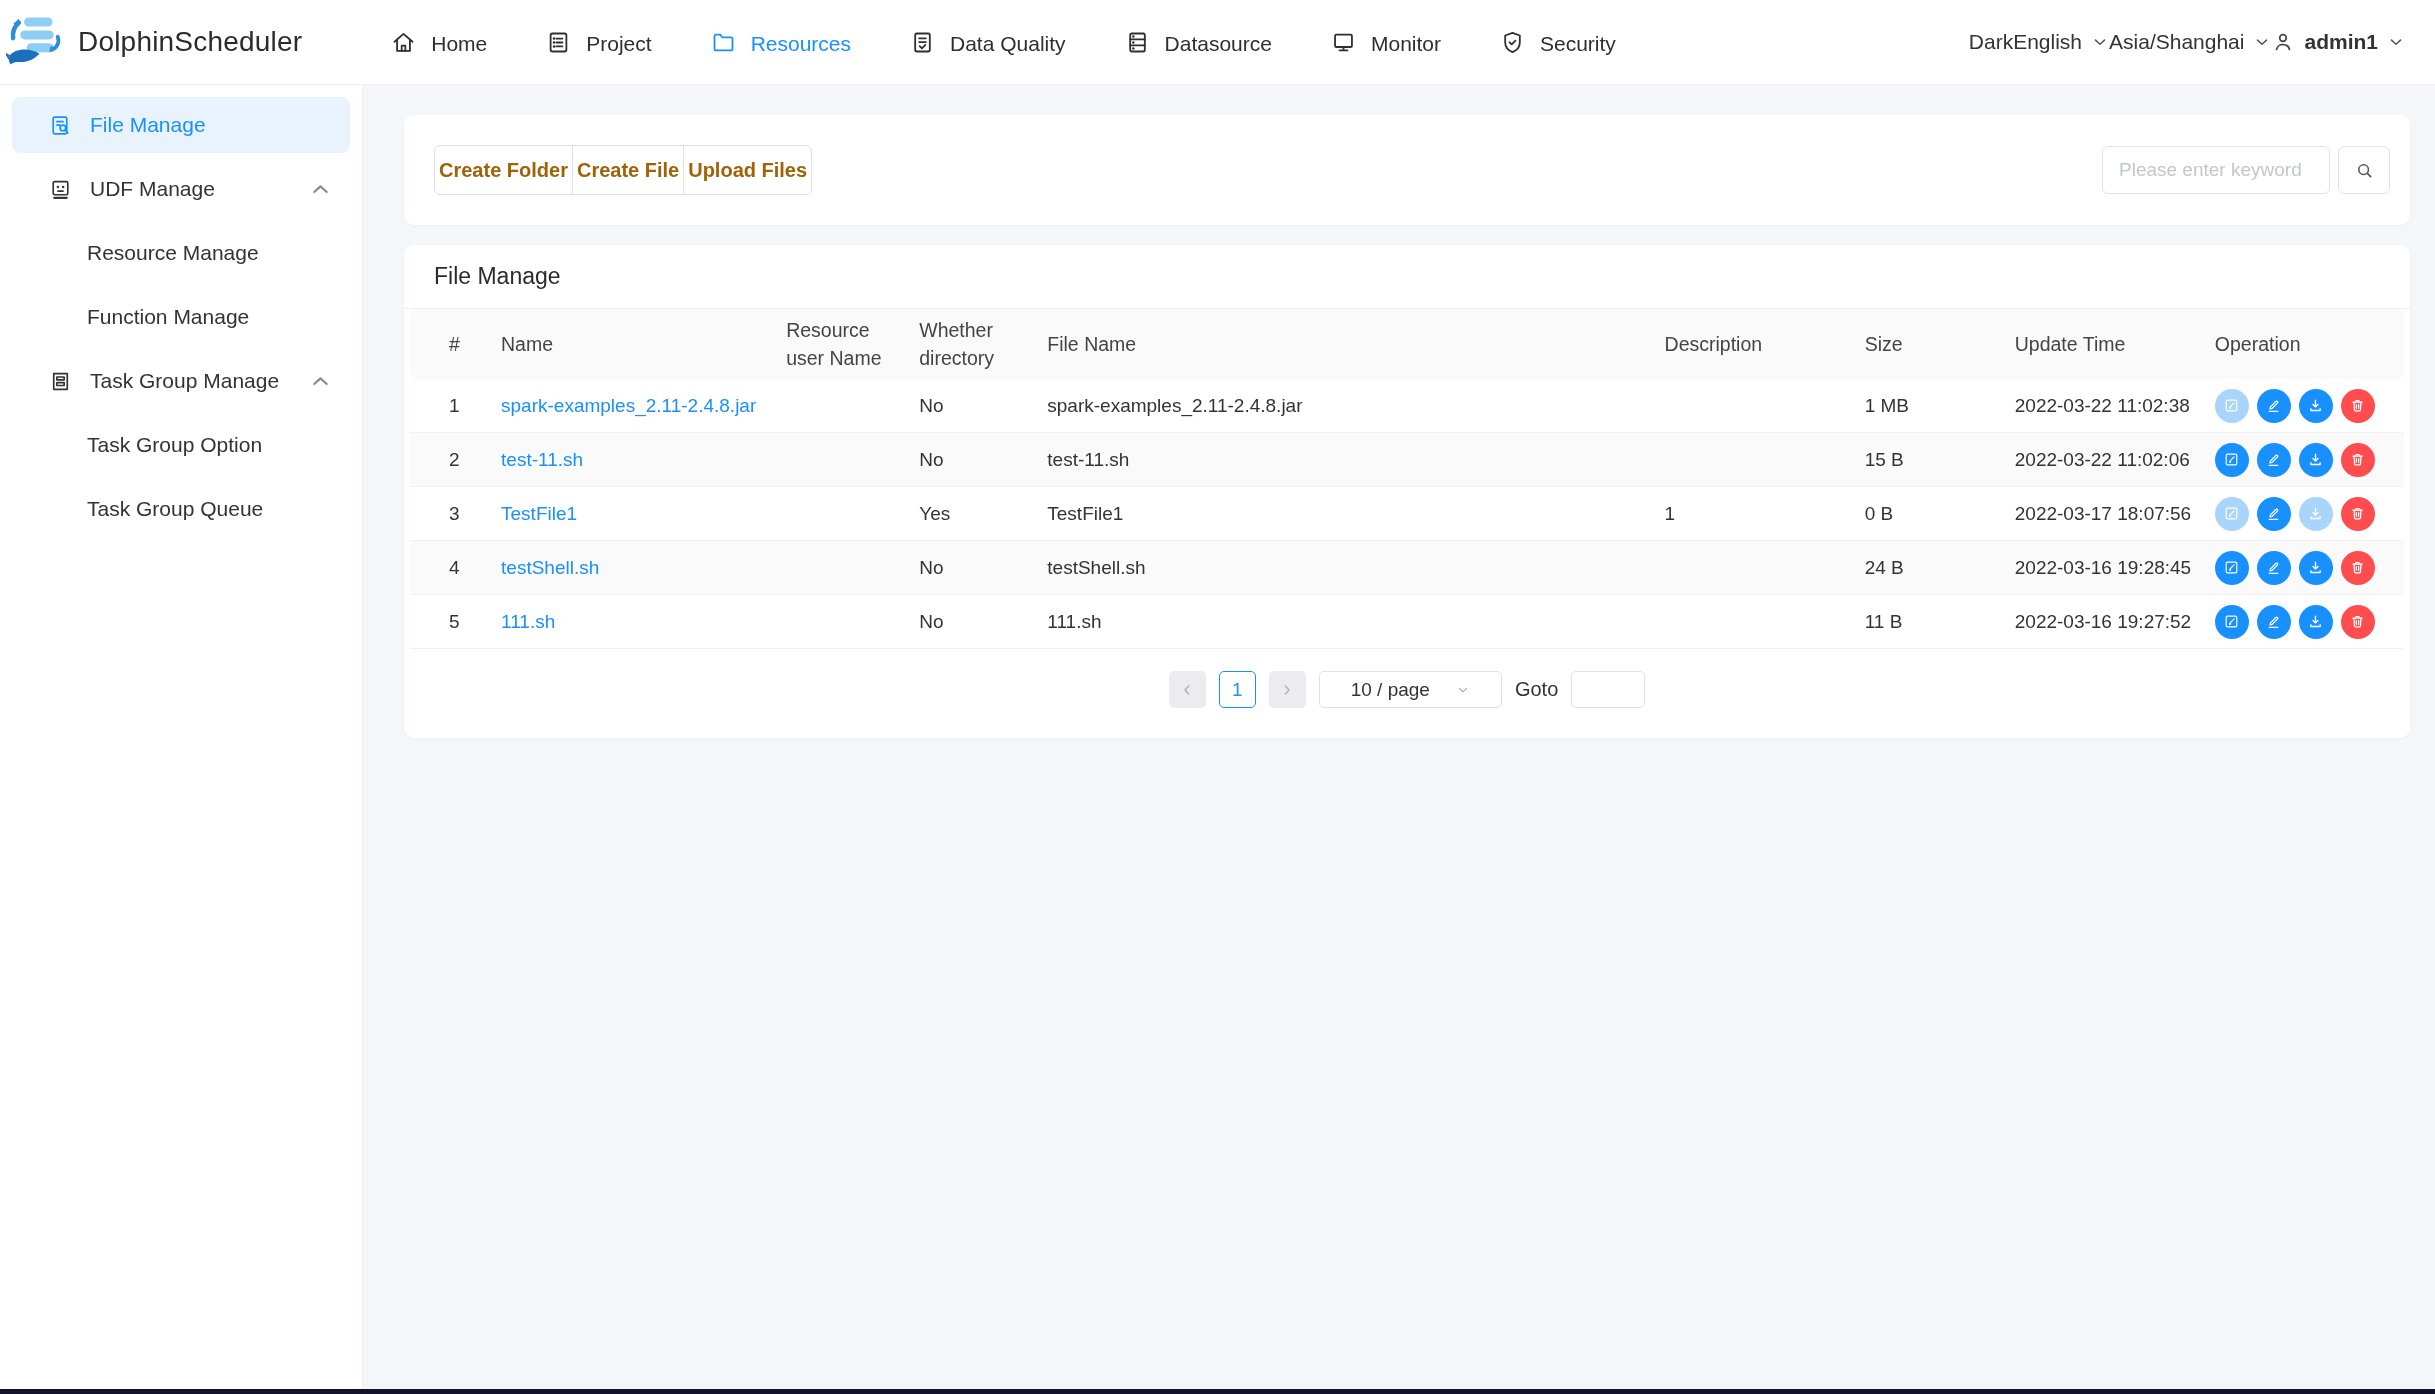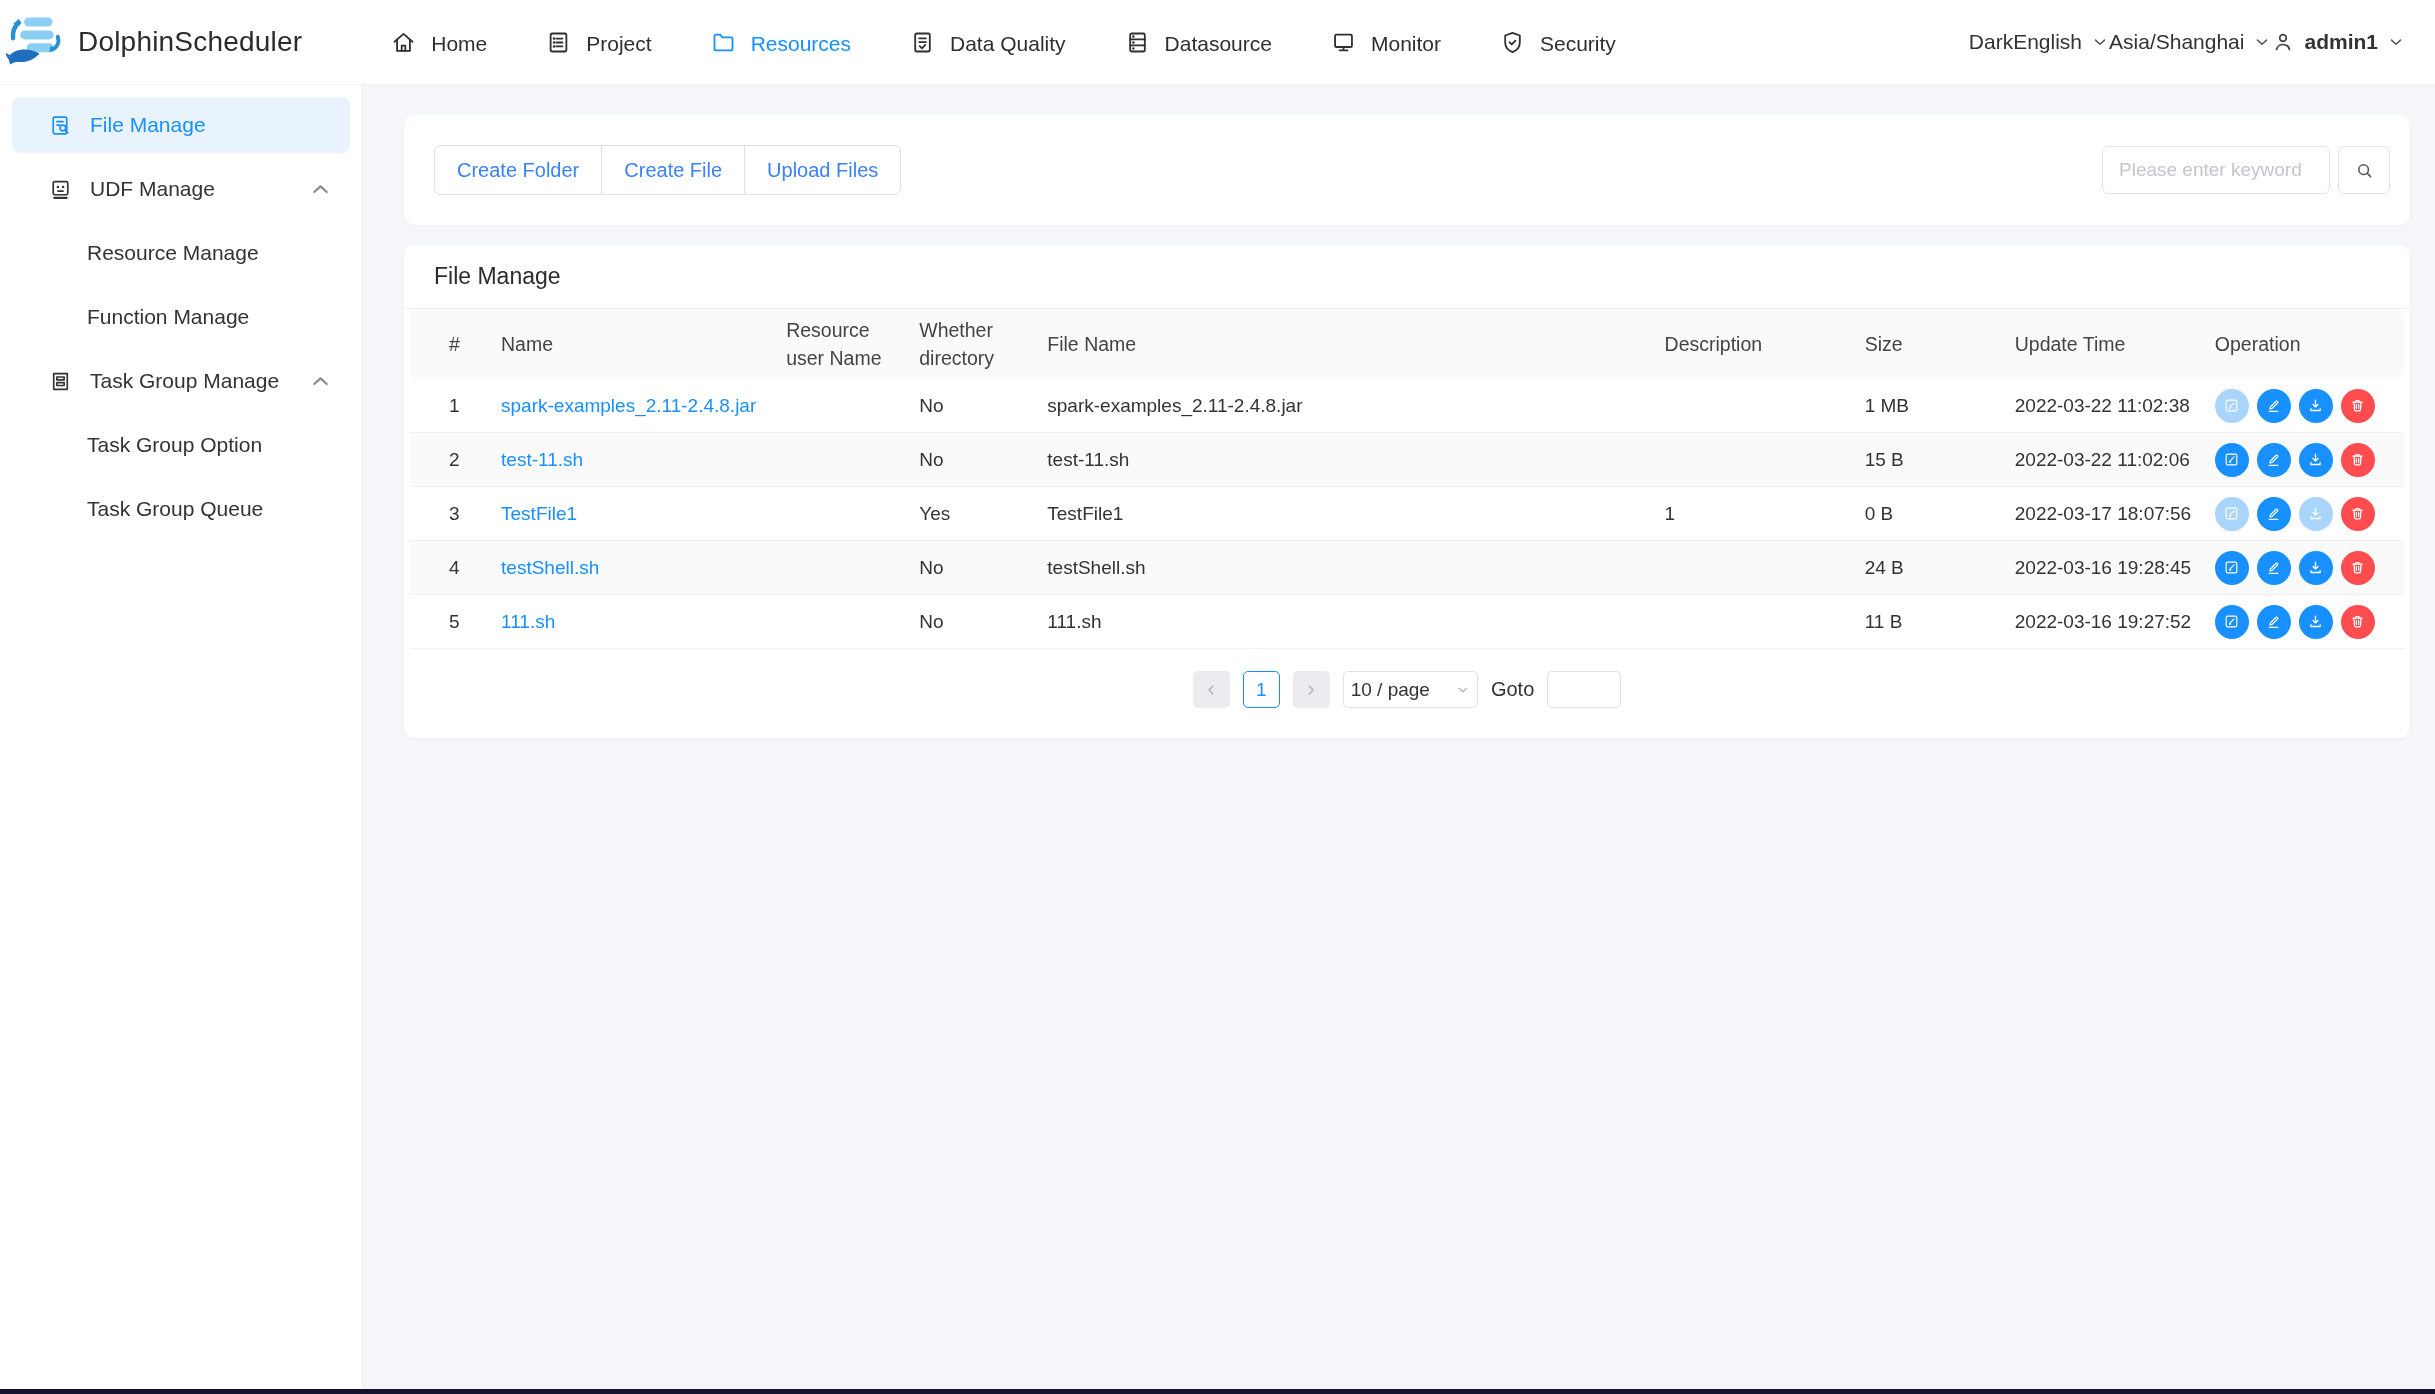--- a/index.html
+++ b/index.html
@@ -31,22 +31,22 @@
   .side-item.active { background:#e8f3fe; color:#1890ff; }
   .side-chev { margin-left:auto; margin-right:26px; width:17px; height:17px; color:#8a8a8a; }
 
   
   main { position:absolute; top:85px; left:363px; right:0; bottom:5px; background:#f5f6fa;
          padding:30px 25px 0 41px; overflow:hidden; }
   .card { background:#fff; border-radius:10px; box-shadow:0 1px 3px rgba(0,0,0,.035); }
 
   .toolbar { height:110px; display:flex; align-items:center; padding:0 20px 0 30px; }
   .btn-group { display:flex; }
-  .btn-group button { height:50px; padding:0 22px; background:#fff; border:1px solid #dcdfe4;
-                      font-size:20px; color:#3b82f6; font-family:inherit; cursor:pointer; margin-left:-1px; }
+  .btn-group button { height:50px; padding:0 4px; background:#fff; border:1px solid #dcdfe4;
+                      font-size:20px; color:#a16207; font-family:inherit; cursor:pointer; margin-left:-1px;font-weight:bold; }
   .btn-group button:first-child { border-radius:6px 0 0 6px; margin-left:0; }
   .btn-group button:last-child { border-radius:0 6px 6px 0; }
   .search { margin-left:auto; display:flex; gap:8px; align-items:center; }
   .search input { width:228px; height:48px; border:1px solid #e3e3e8; border-radius:6px; padding:0 16px;
                   font-size:19px; font-family:Liberation Sans, sans-serif; color:#333; outline:none; }
   .search input::placeholder { color:#c2c6ce; }
   .search-btn { width:52px; height:48px; border:1px solid #e3e3e8; border-radius:6px; background:#fff;
                 display:flex; align-items:center; justify-content:center; cursor:pointer; }
   .search-btn svg { width:21px; height:21px; color:#555; }
 
@@ -71,21 +71,21 @@
   .op-btn.primary { background:#1890ff; }
   .op-btn.primary.disabled { background:#a9d4fc; cursor:default; }
   .op-btn.danger { background:#ff4d4f; }
 
   .pagination { display:flex; justify-content:center; align-items:center; gap:13px; margin-top:22px; }
   .pg-btn { width:37px; height:37px; border-radius:5px; border:none; background:#ececf0; display:flex;
             align-items:center; justify-content:center; cursor:pointer; font-family:inherit; }
   .pg-btn svg { width:16px; height:16px; color:#b4b4ba; }
   .pg-btn.page { background:#fff; border:1px solid #1890ff; color:#1890ff; font-size:19px; }
   .pg-size { height:37px; border:1px solid #e0e0e6; border-radius:5px; background:#fff; display:flex;
-             align-items:center; gap:26px; padding:0 7px; font-size:19px; color:#333; cursor:pointer; }
+             align-items:center; gap:26px; padding:0 31px; font-size:19px; color:#333; cursor:pointer; }
   .pg-size svg { width:14px; height:14px; color:#b5b5bb; }
   .goto { font-size:20px; color:#333; margin-left:0; }
   .goto-input { width:74px; height:37px; border:1px solid #e0e0e6; border-radius:5px; outline:none;
                 font-size:19px; font-family:inherit; padding:0 10px; }
 
   .scroll-thumb { position:absolute; left:375px; top:695px; width:8px; height:92px; background:#b6b6b9;
                   border-radius:4px; }
   .bottom-bar { position:absolute; left:0; right:0; bottom:0; height:5px; background:#12122e; }
 </style>
 </head>

